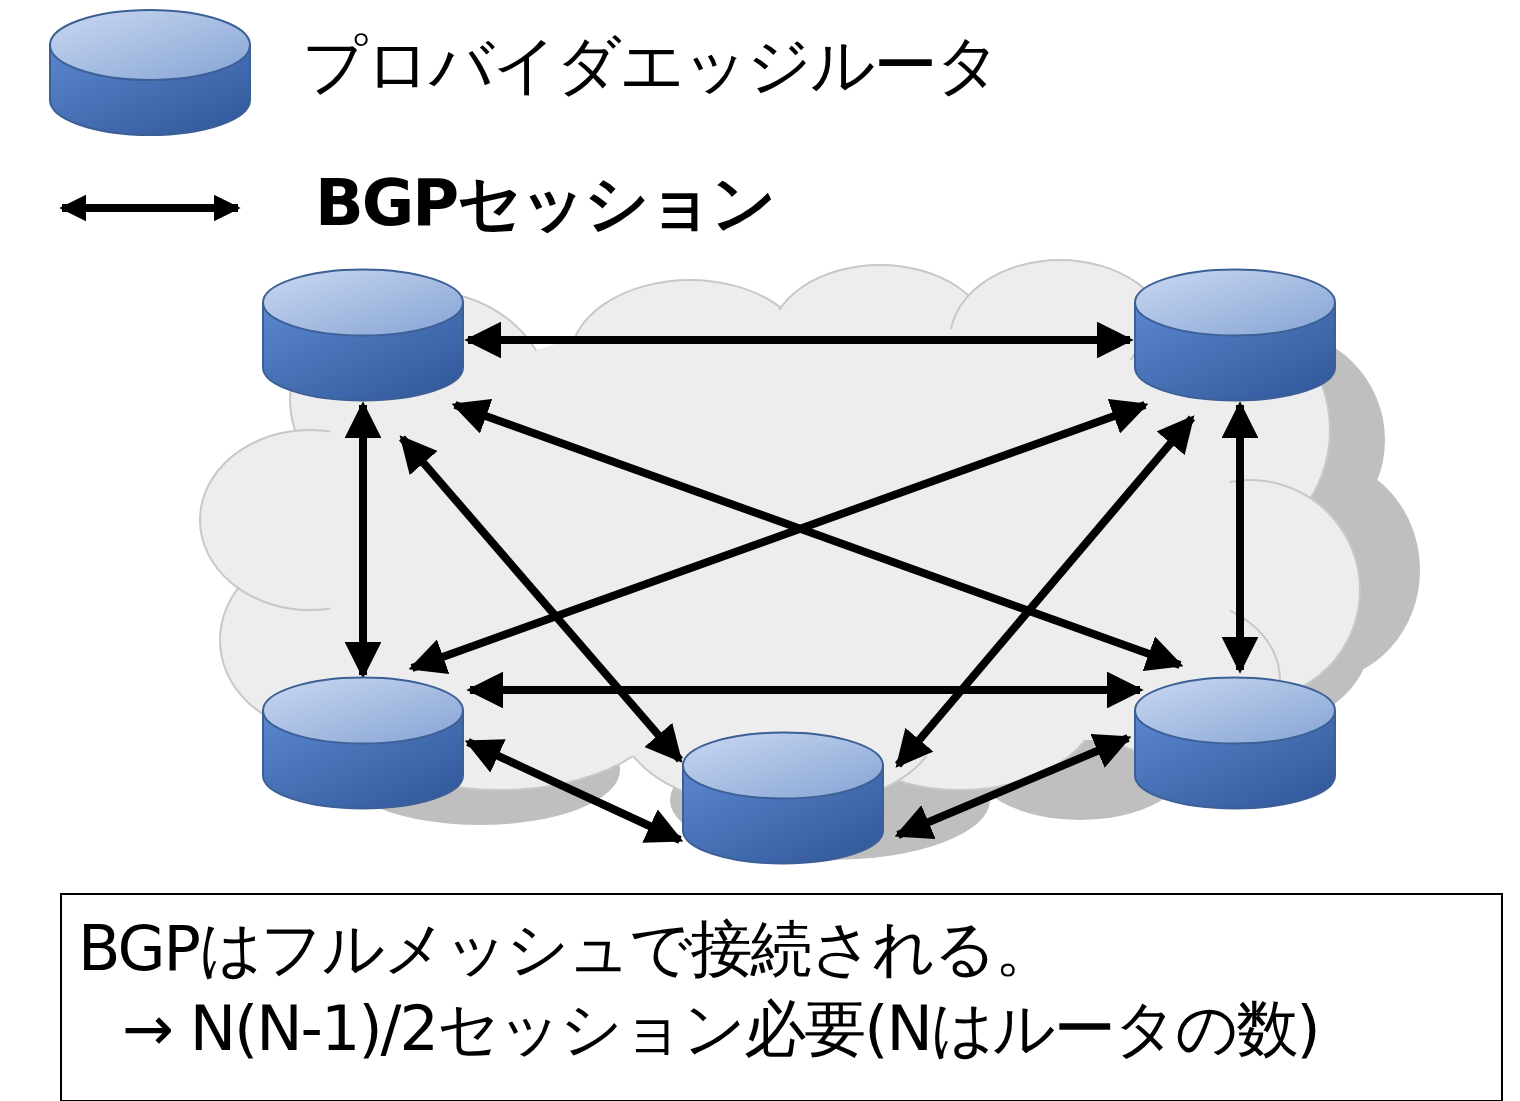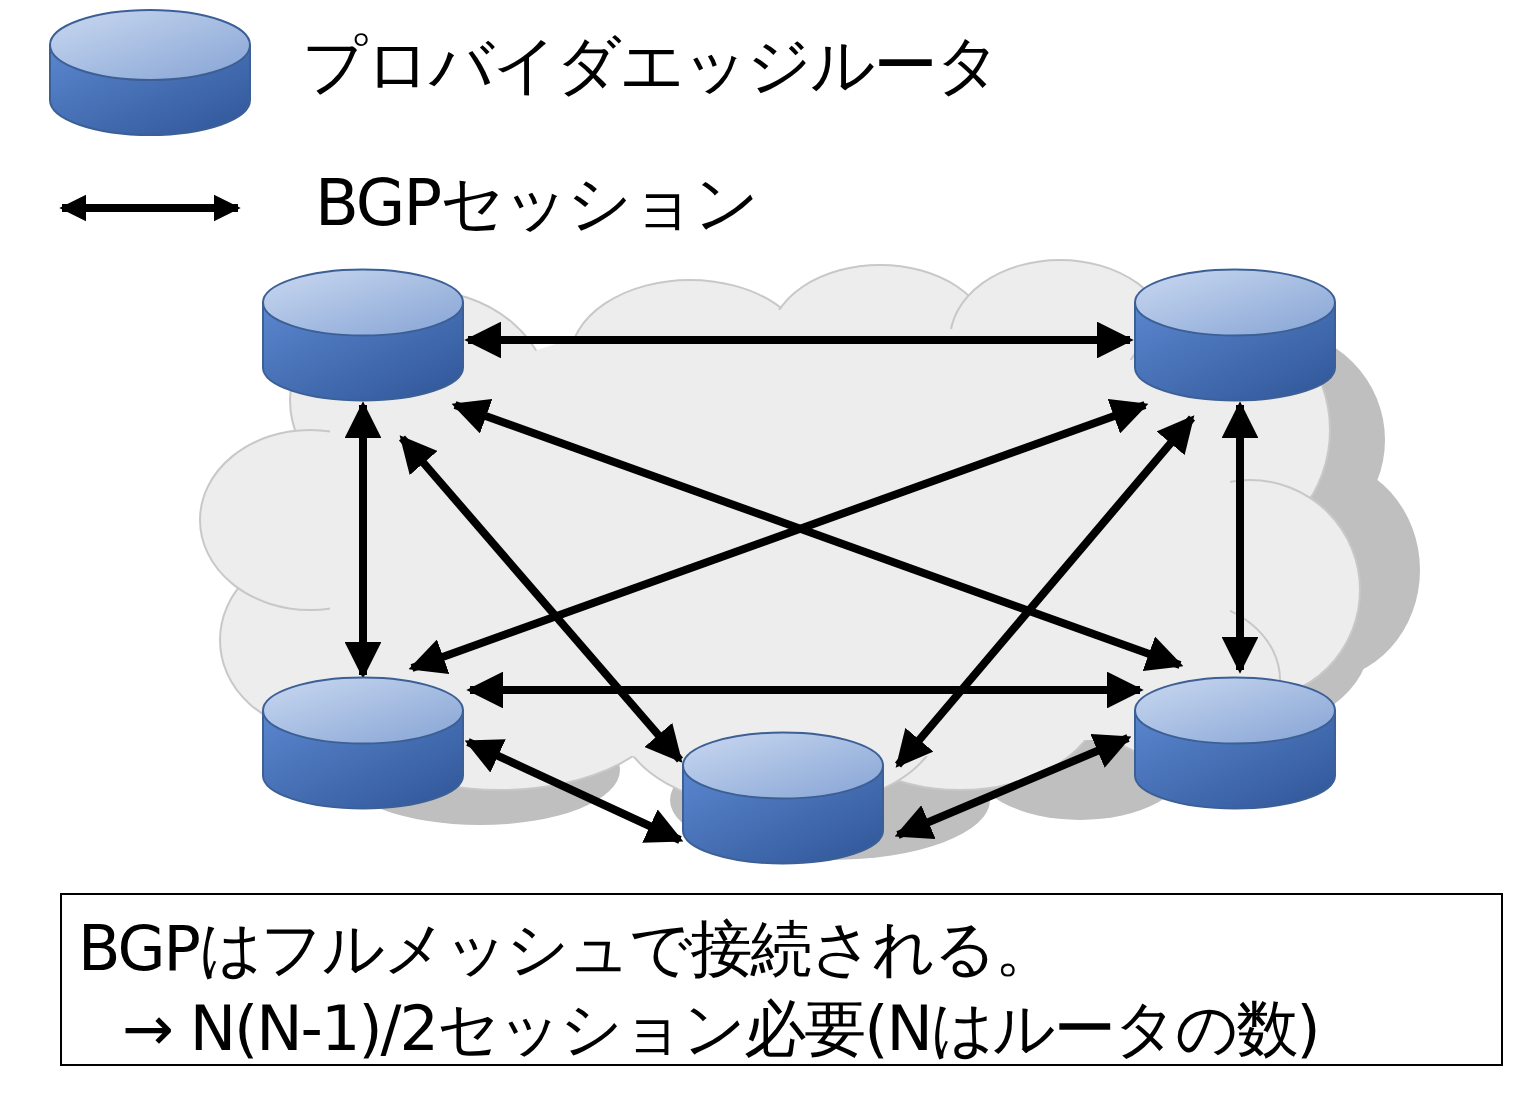--- a/index.html
+++ b/index.html
@@ -1,22 +1,22 @@
 <!DOCTYPE html>
 <html><head>
 <meta charset="utf-8">
 <style>
   html, body { margin: 0; padding: 0; background: #ffffff; }
   body { width: 1520px; height: 1101px; position: relative; overflow: hidden;
          font-family: "DejaVu Sans", sans-serif; }
   #diagram { position: absolute; left: 0; top: 0; }
   .legend-label { position: absolute; font-size: 64px; color: #000; white-space: nowrap; letter-spacing: -2px; }
   #legend-router-label { left: 302px; top: 22px; }
-  #legend-session-label { left: 315px; top: 160px; }
-  #note-box { position: absolute; left: 60px; top: 893px; width: 1443px; height: 173px;
+  #legend-session-label { left: 315px; top: 160px; font-weight: bold; }
+  #note-box { position: absolute; left: 60px; top: 893px; width: 1443px; height: 209px;
               border: 2px solid #000; box-sizing: border-box; background: #fff; }
   .note-line { position: absolute; font-size: 62px; color: #000; white-space: nowrap; letter-spacing: -2px; }
   #note-line-1 { left: 16px; top: 12px; }
   #note-line-2 { left: 60px; top: 92px; }
 </style>
 </head>
 <body>
 
 <svg id="diagram" width="1520" height="1101" viewBox="0 0 1520 1101" xmlns="http://www.w3.org/2000/svg">
   <defs>

